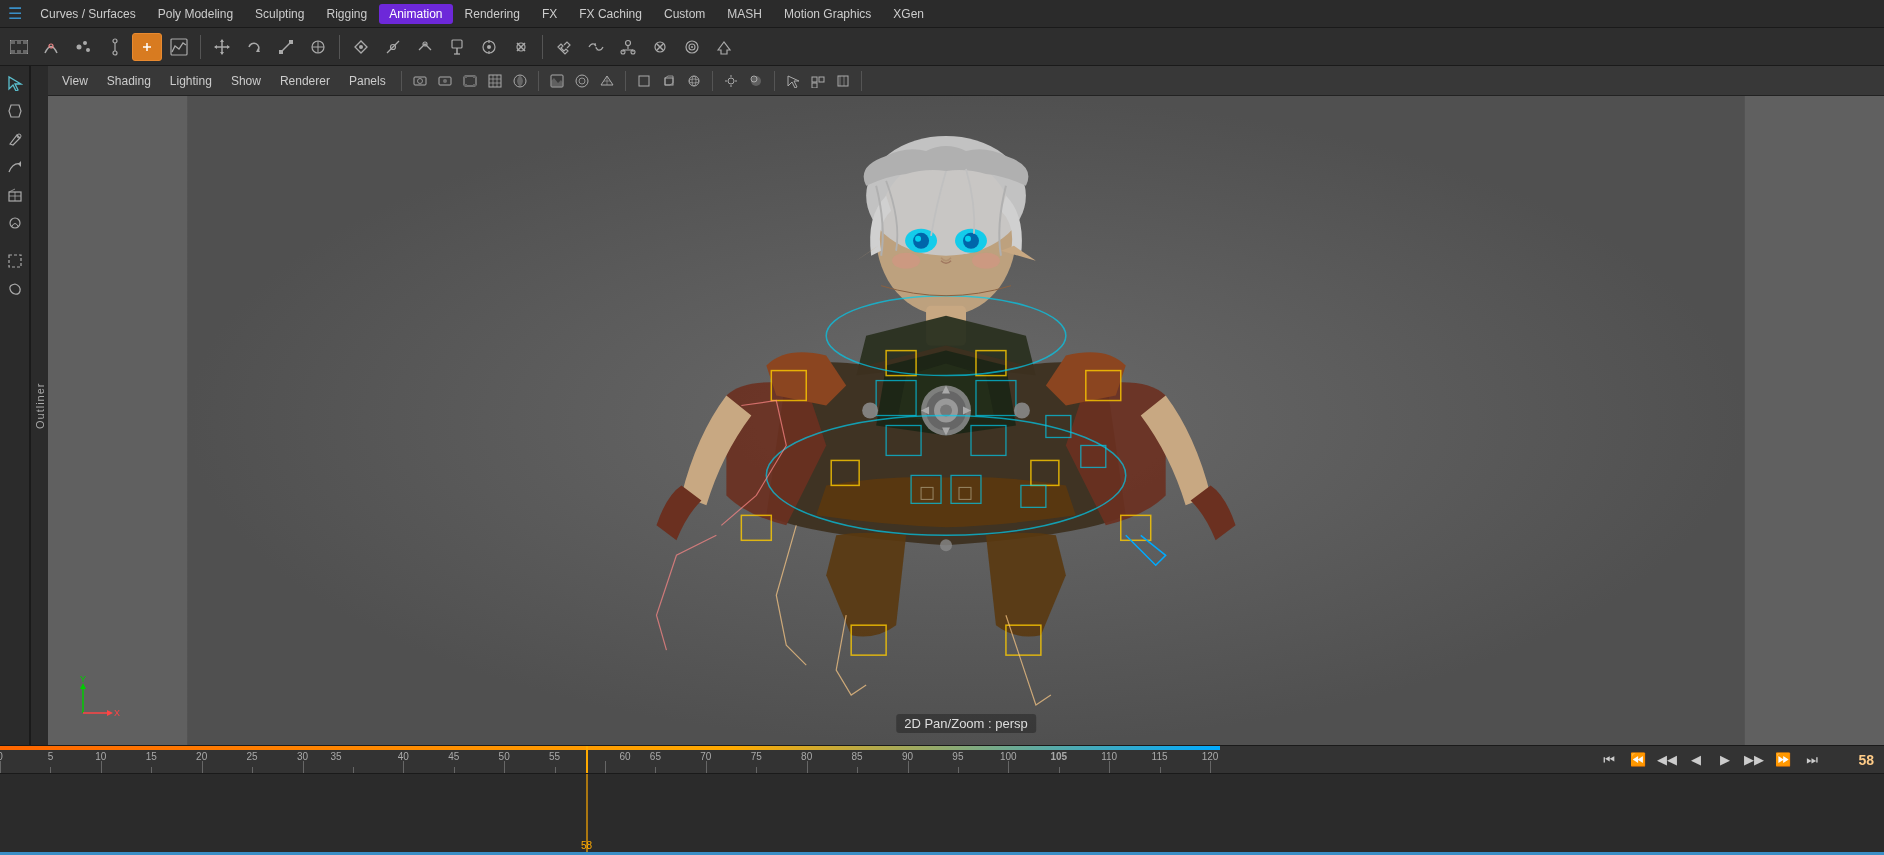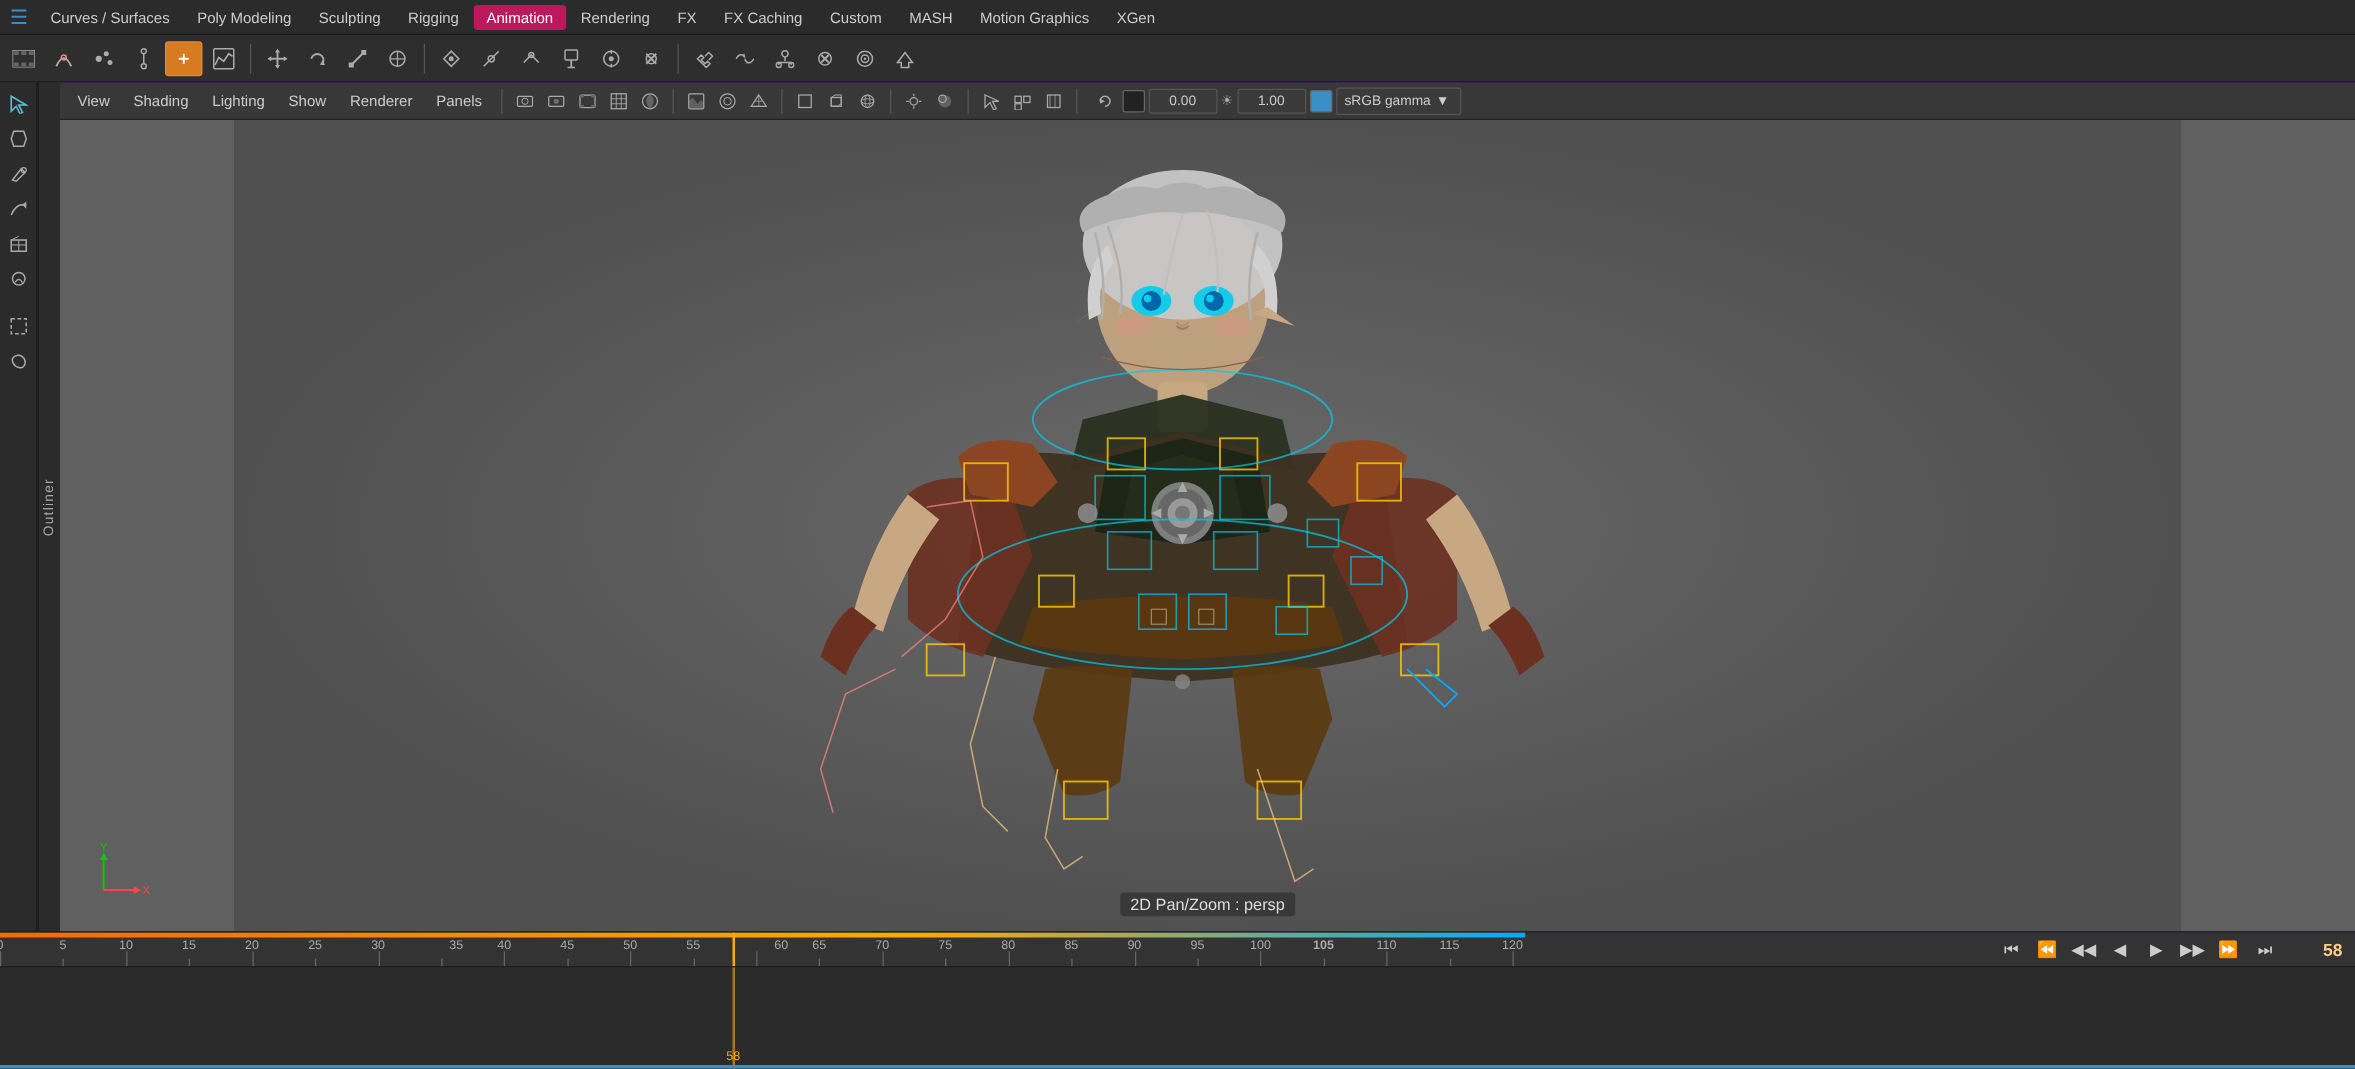--- a/index.html
+++ b/index.html
@@ -26,21 +26,21 @@
     }
     .menu-item {
       padding: 3px 10px;
       cursor: pointer;
       border-radius: 3px;
       font-size: 12px;
       color: #cccccc;
       white-space: nowrap;
     }
     .menu-item.active {
-      background: #be185d;
+      background: #6d28d9;
       color: #ffffff;
     }
 
     
     #toolbar {
       display: flex;
       align-items: center;
       height: 38px;
       background: #2e2e2e;
       border-bottom: 1px solid #1a1a1a;
@@ -716,37 +716,20 @@
       <div class="vp-icon-btn">
         <svg width="14" height="14">
             <rect x="2" y="2" width="10" height="10" fill="none" stroke="#aaa" stroke-width="1"></rect>
             <line x1="4" y1="2" x2="4" y2="12" stroke="#aaa" stroke-width="0.6"></line>
             <line x1="8" y1="2" x2="8" y2="12" stroke="#aaa" stroke-width="0.6"></line>
           </svg>
       </div>
 
       <div class="vp-separator"></div>
 
-      <div style="margin-left:4px; display:flex; align-items:center; gap:3px;">
-        <div class="vp-icon-btn">
-          <svg width="14" height="14">
-              <path d="M3 7 A4 4 0 1 1 7 11" fill="none" stroke="#aaa" stroke-width="1.2"></path>
-              <polygon points="3,5 3,9 7,7" fill="#aaa"></polygon>
-            </svg>
-        </div>
-        <div class="color-icon"></div>
-        <input class="vp-value" type="text" value="0.00" style="">
-        <div style="color:#aaa; font-size:11px;">☀</div>
-        <input class="vp-value" type="text" value="1.00" style="">
-        <div class="color-icon" style="background:#3a8fc7;"></div>
-        <div class="srgb-dropdown">
-          <span>sRGB gamma</span>
-          <span>▼</span>
-        </div>
-      </div>
     </div>
 
     <div id="viewport-canvas">
 
       <svg id="char-svg" xmlns="http://www.w3.org/2000/svg" viewBox="0 0 1560 650" preserveAspectRatio="xMidYMid meet">
 
         <defs>
           <radialGradient id="bgGrad" cx="50%" cy="50%" r="50%">
             <stop offset="0%" style="stop-color:#6a6a6a"></stop>
             <stop offset="100%" style="stop-color:#505050"></stop>
@@ -894,21 +877,21 @@
         <div class="tick-label" style="left: 100.833px;">10</div>
         <div class="tick-mark" style="left: 151.25px; height: 6px;"></div>
         <div class="tick-label" style="left: 151.25px;">15</div>
         <div class="tick-mark" style="left: 201.667px; height: 12px;"></div>
         <div class="tick-label" style="left: 201.667px;">20</div>
         <div class="tick-mark" style="left: 252.083px; height: 6px;"></div>
         <div class="tick-label" style="left: 252.083px;">25</div>
         <div class="tick-mark" style="left: 302.5px; height: 12px;"></div>
         <div class="tick-label" style="left: 302.5px;">30</div>
         <div class="tick-mark" style="left: 352.917px; height: 6px;"></div>
-        <div class="tick-label" style="left: 365px;">35</div>
+        <div class="tick-label" style="left: 336px;">35</div>
         <div class="tick-mark" style="left: 403.333px; height: 12px;"></div>
         <div class="tick-label" style="left: 403.333px;">40</div>
         <div class="tick-mark" style="left: 453.75px; height: 6px;"></div>
         <div class="tick-label" style="left: 453.75px;">45</div>
         <div class="tick-mark" style="left: 504.167px; height: 12px;"></div>
         <div class="tick-label" style="left: 504.167px;">50</div>
         <div class="tick-mark" style="left: 554.583px; height: 6px;"></div>
         <div class="tick-label" style="left: 554.583px;">55</div>
         <div class="tick-mark" style="left: 605px; height: 12px;"></div>
         <div class="tick-label" style="left: 605px; margin-left: 20px;">60</div>

